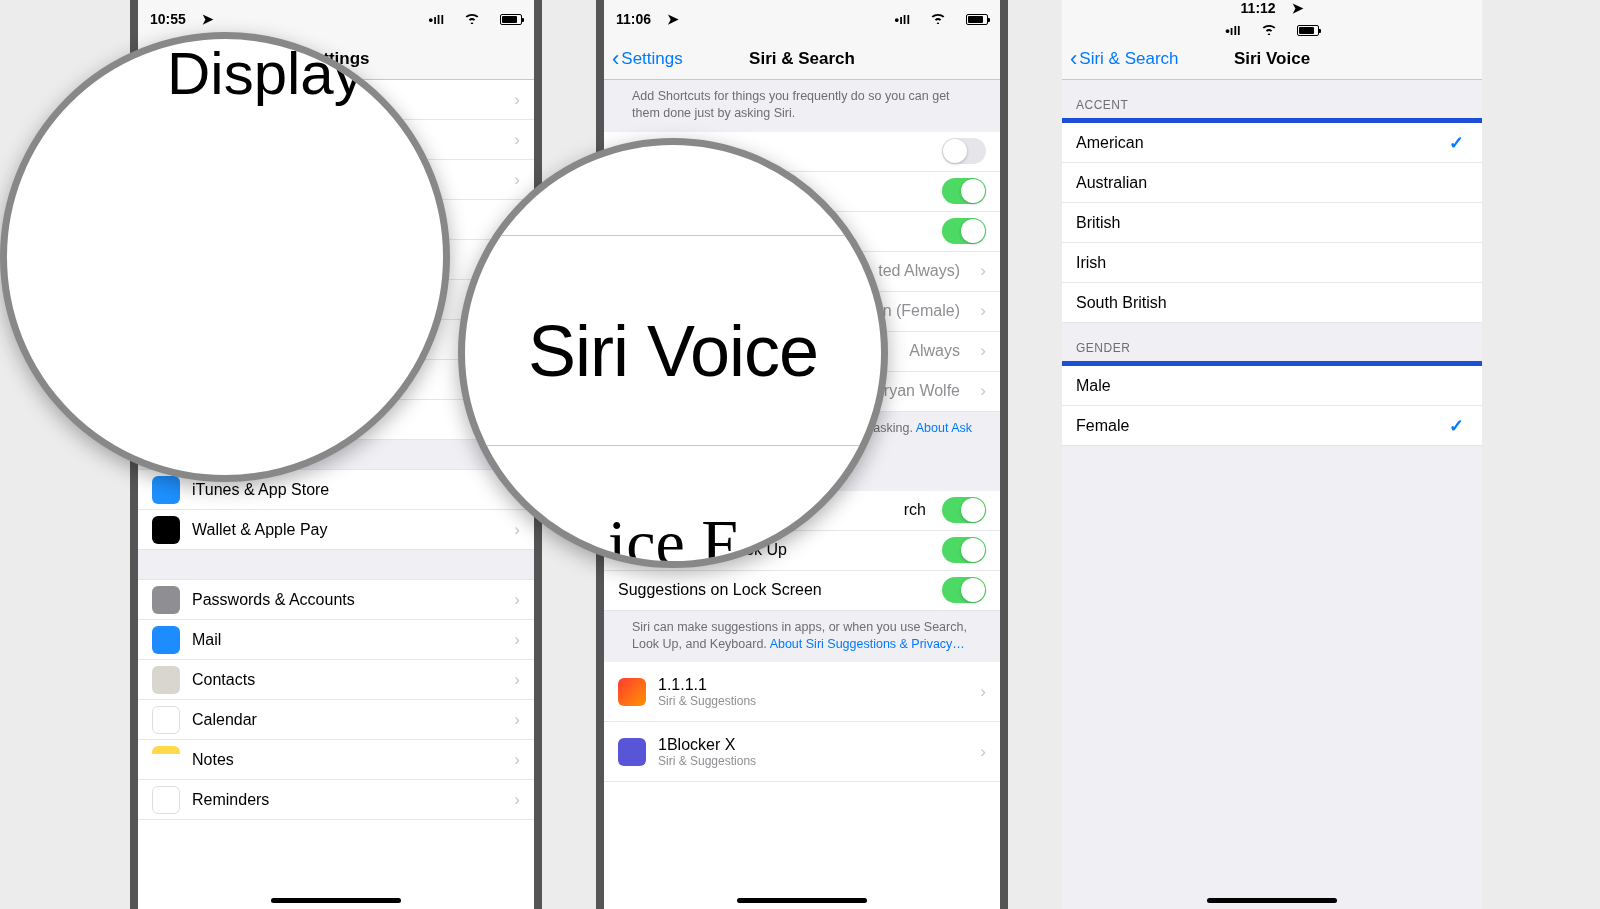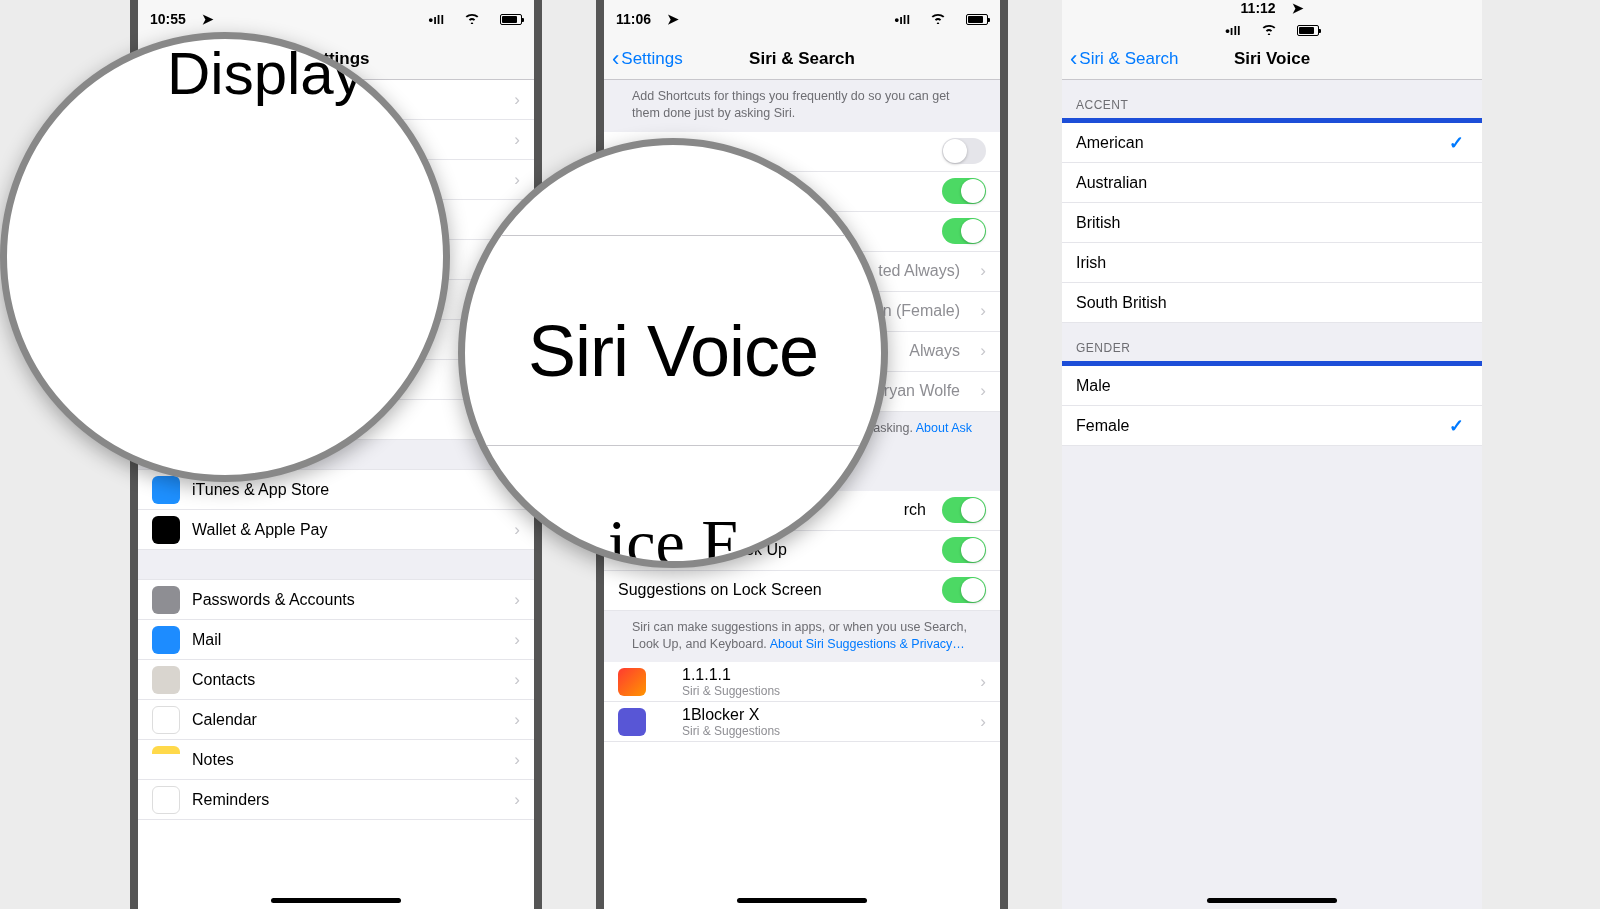--- a/index.html
+++ b/index.html
@@ -24,21 +24,21 @@
 .battery-fill { position:absolute; left:1px; top:1px; bottom:1px; width:75%; background:#000; border-radius:1px; }
 
 
 .nav-header { height:42px; background:#f7f7f7; border-bottom:1px solid #c8c7cc; position:relative; display:flex; align-items:center; justify-content:center; }
 .nav-title { font-size:17px; font-weight:600; color:#000; }
 .nav-back { position:absolute; left:8px; color:#007aff; font-size:17px; display:flex; align-items:center; cursor:pointer; }
 .nav-back-chev { font-size:22px; margin-right:2px; font-weight:400; }
 
 
 .cell { background:#fff; border-bottom:1px solid #e5e5ea; height:40px; display:flex; align-items:center; padding:0 14px; position:relative; font-size:16px; color:#000; }
-.cell.tall { height:40px;gap:24px; }
+.cell.tall { height:60px; }
 .cell .icon { width:28px; height:28px; border-radius:6px; margin-right:12px; flex-shrink:0; display:flex; align-items:center; justify-content:center; color:#fff; font-size:16px; }
 .cell .chev { position:absolute; right:14px; color:#c7c7cc; font-size:17px; }
 .cell .check { position:absolute; right:18px; color:#007aff; font-size:18px; font-weight:700; }
 .cell .value { margin-left:auto; margin-right:26px; color:#8e8e93; font-size:16px; }
 .cell .sublabel { font-size:12px; color:#8e8e93; }
 .cell .stack { display:flex; flex-direction:column; }
 .section-gap { height:30px; background:#efeff4; border-bottom:1px solid #e5e5ea; }
 .section-header { background:#efeff4; padding:18px 14px 6px; font-size:12px; color:#6d6d72; letter-spacing:0.5px; border-bottom:5px solid #1d4ed8; }
 .section-footer { background:#efeff4; padding:8px 28px 10px; font-size:12.5px; color:#6d6d72; line-height:1.35; }
 .section-footer a { color:#007aff; text-decoration:none; }

